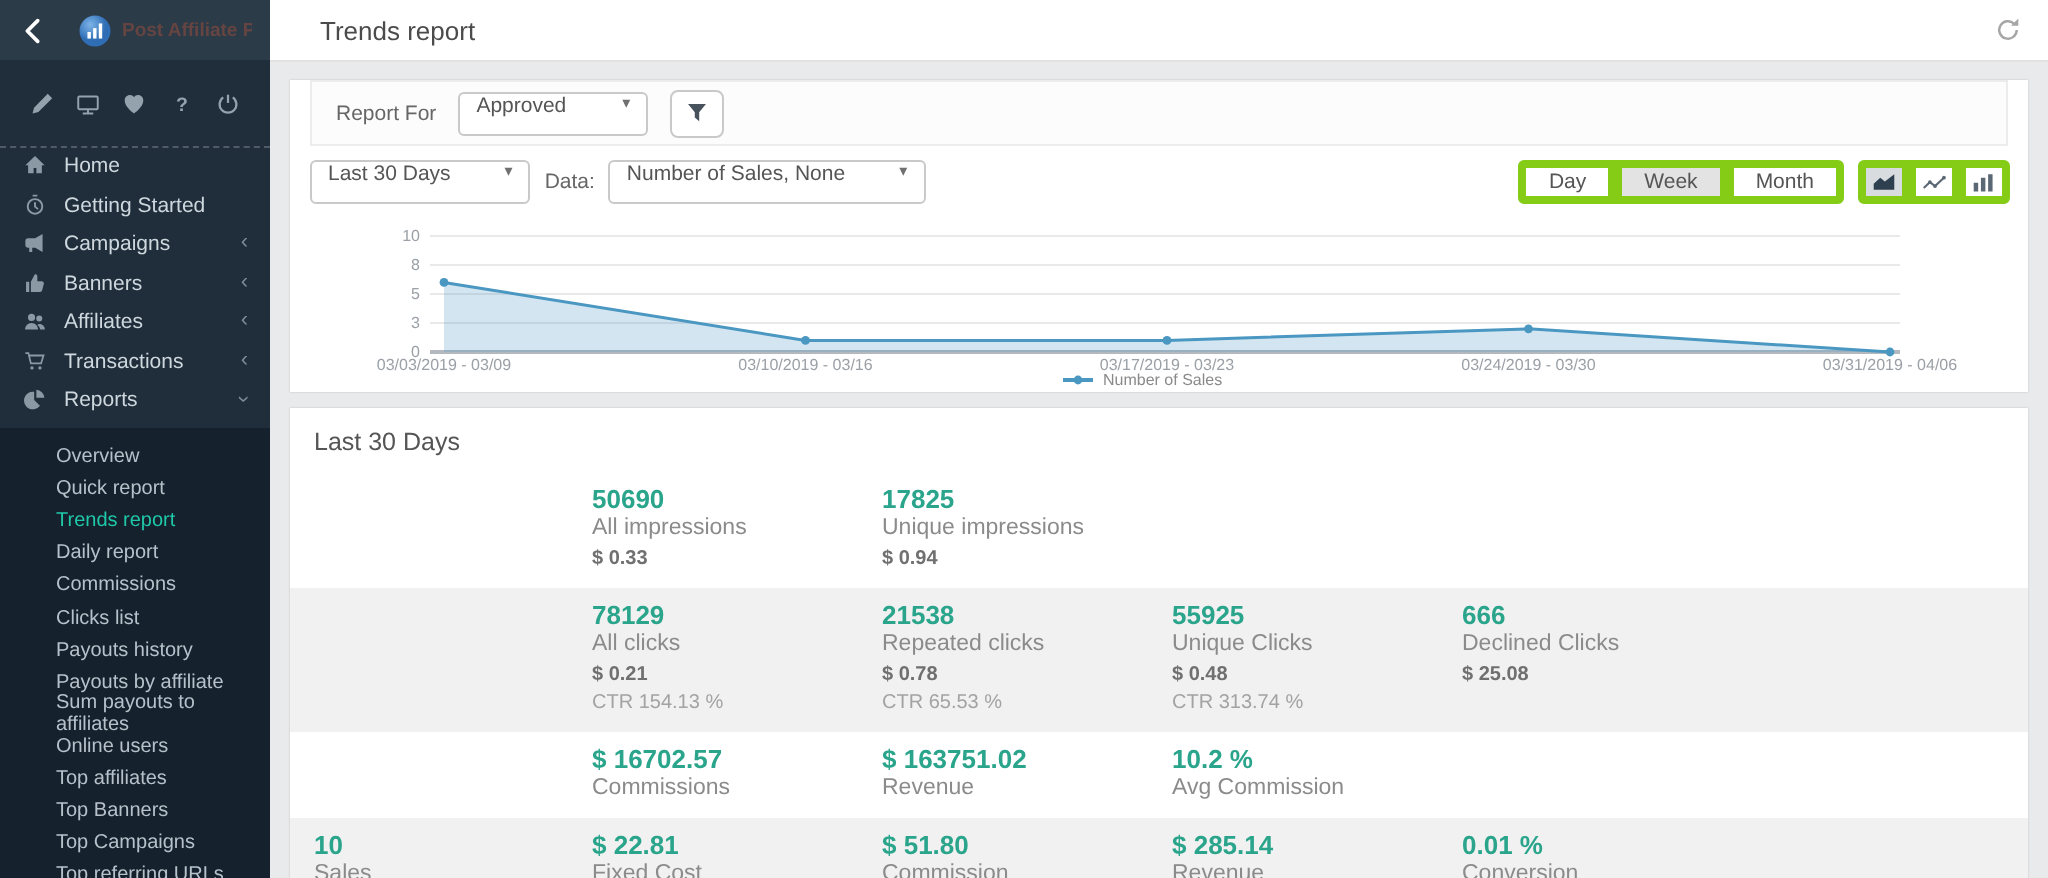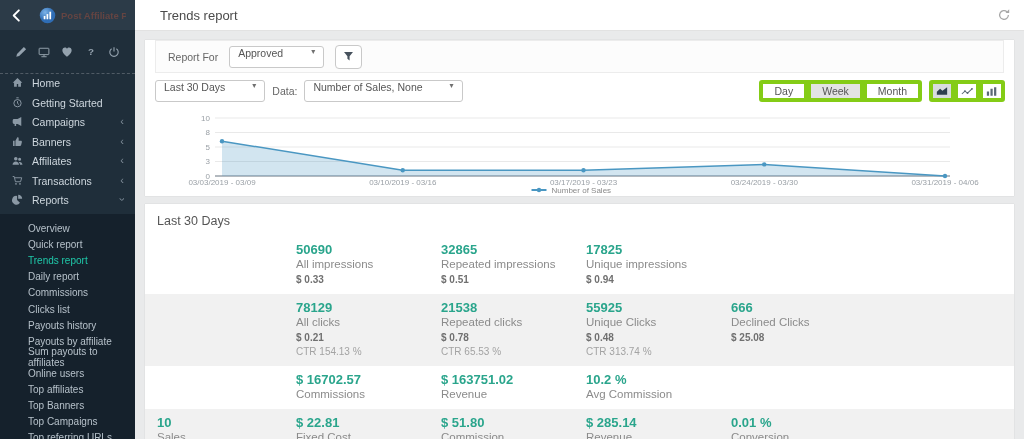--- a/index.html
+++ b/index.html
@@ -322,25 +322,20 @@
     <div class="stats-title">Last 30 Days</div>
     <div id="stats-rows">
         <div class="stats-row">
           <div class="stats-cell"></div>
           <div class="stats-cell">
             <div class="stat-value">50690</div>
             <div class="stat-label">All impressions</div>
             <div class="stat-money">$ 0.33</div>
           </div>
           <div class="stats-cell">
-            <div class="stat-value">32865</div>
-            <div class="stat-label">Repeated impressions</div>
-            <div class="stat-money">$ 0.51</div>
-          </div>
-          <div class="stats-cell">
             <div class="stat-value">17825</div>
             <div class="stat-label">Unique impressions</div>
             <div class="stat-money">$ 0.94</div>
           </div>
           <div class="stats-cell"></div>
         </div>
         <div class="stats-row shaded">
           <div class="stats-cell"></div>
           <div class="stats-cell">
             <div class="stat-value">78129</div>

